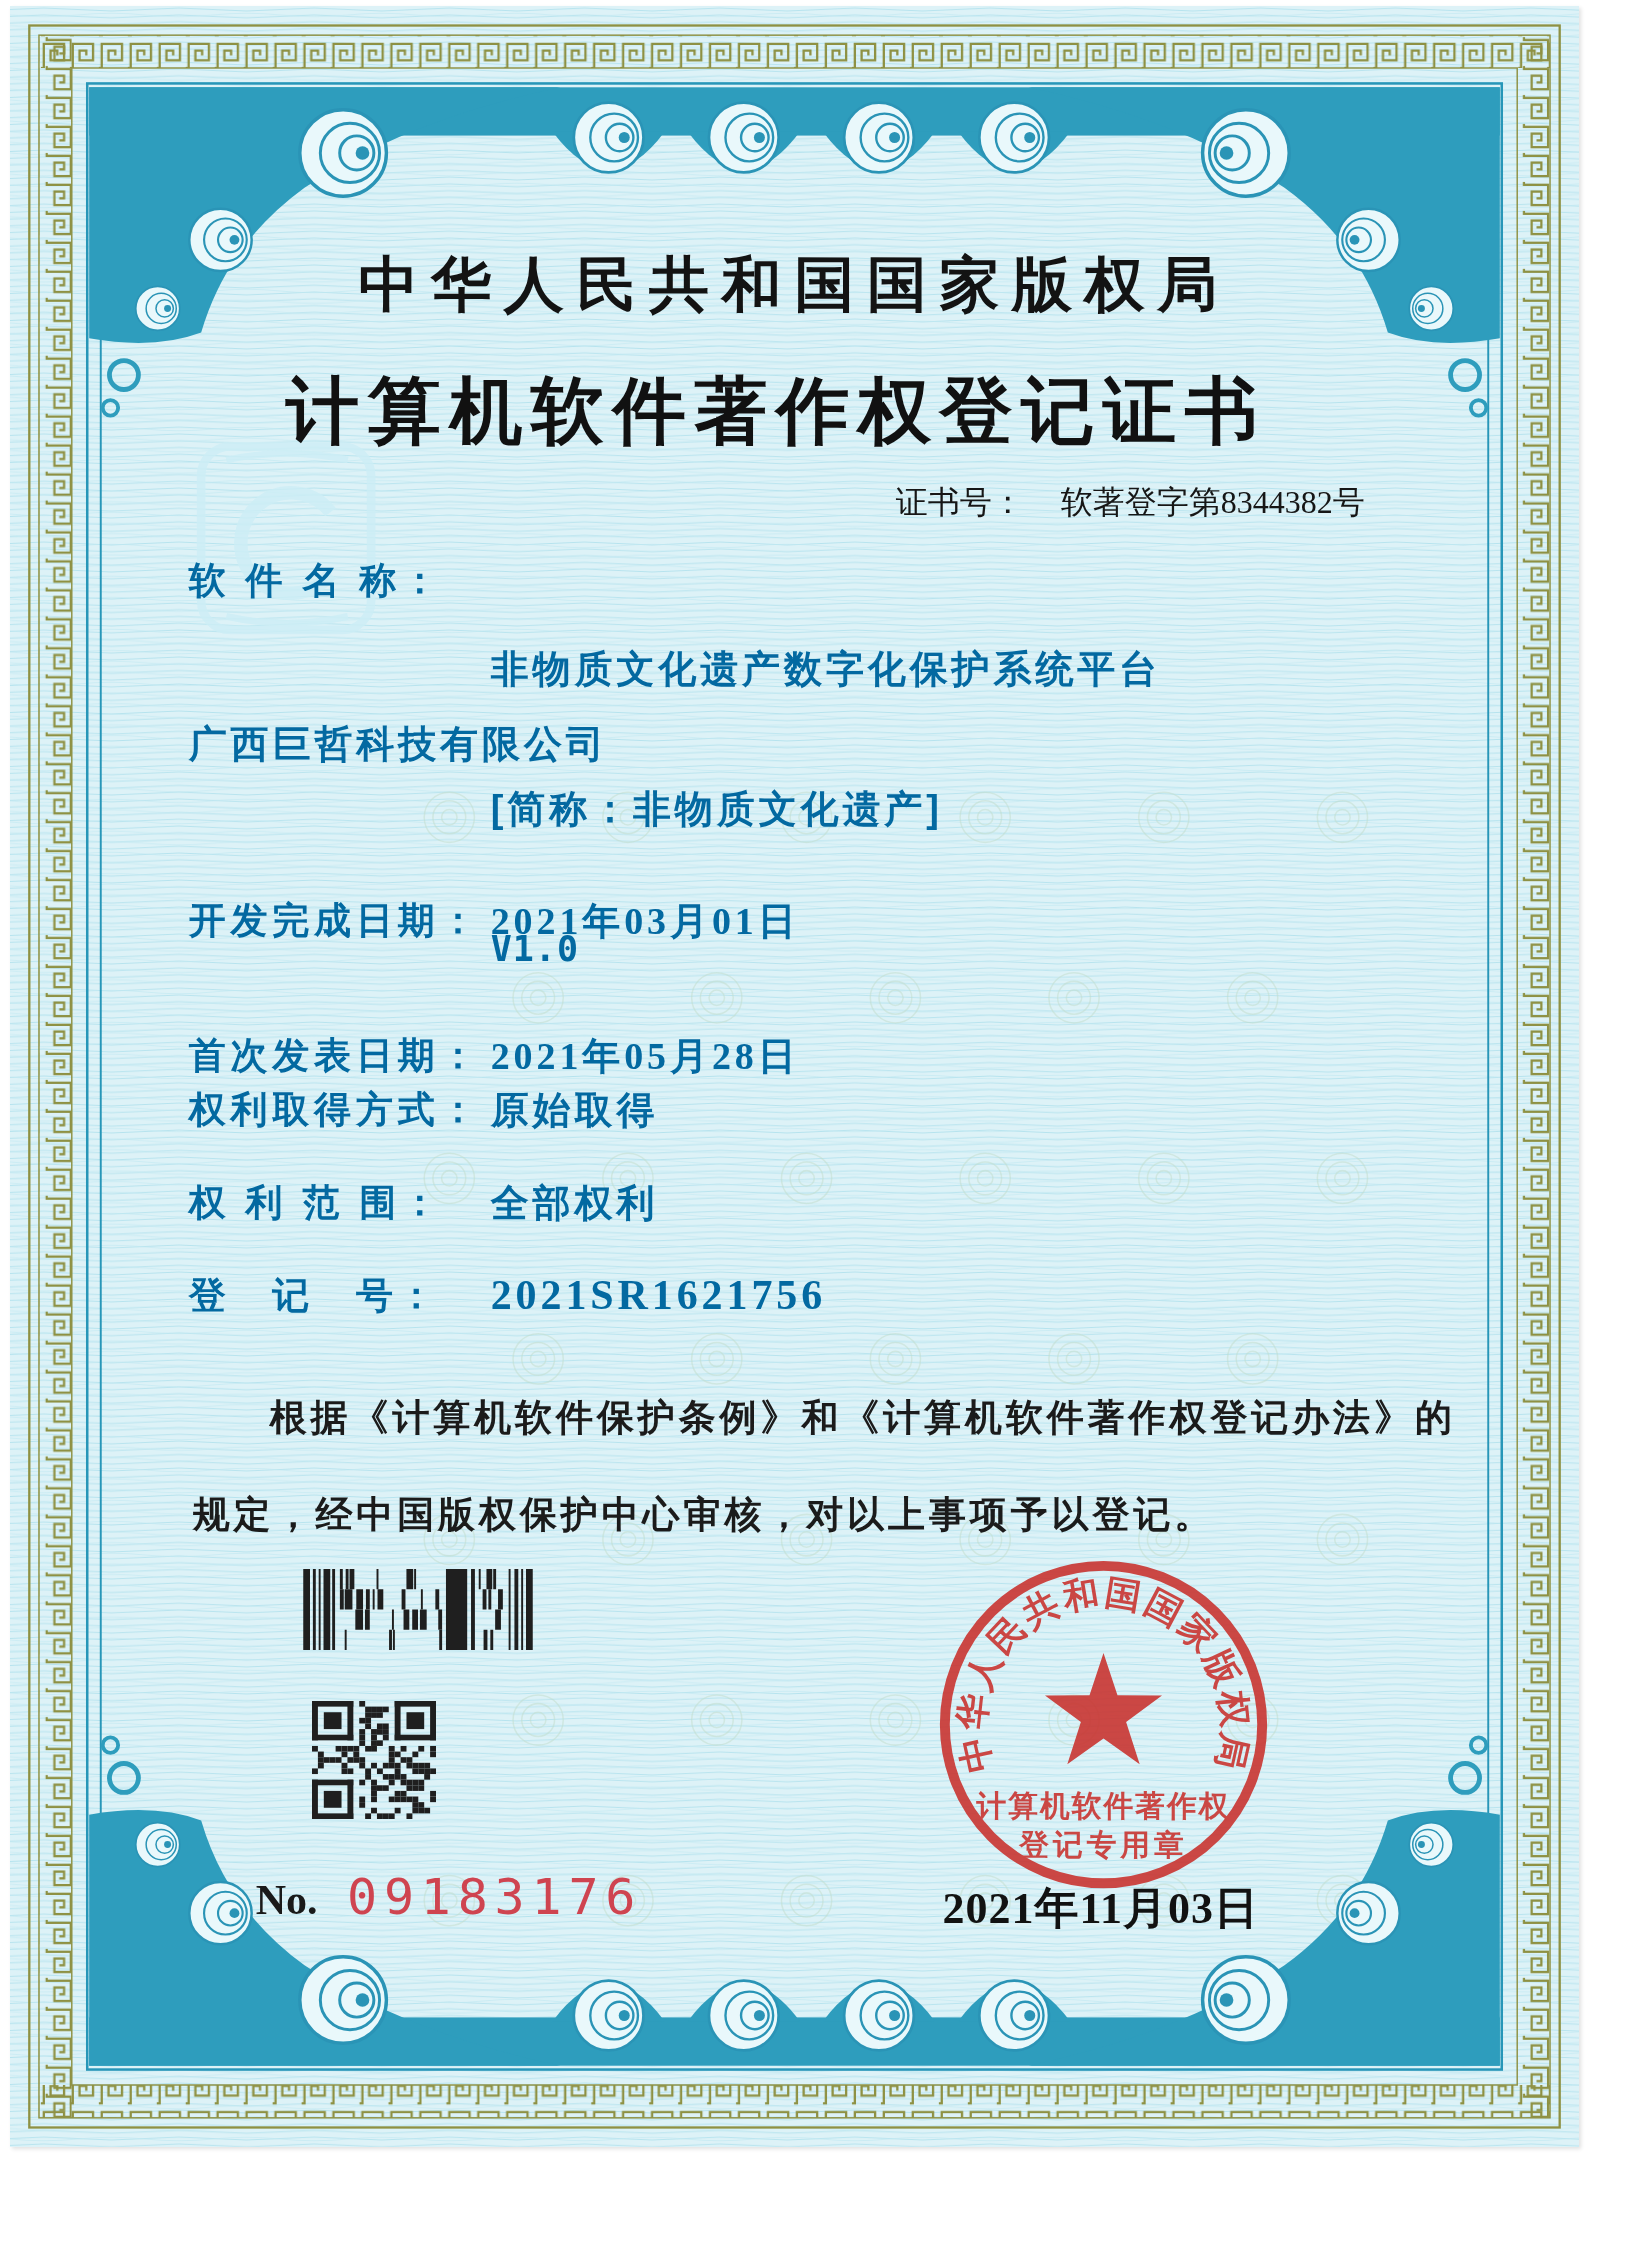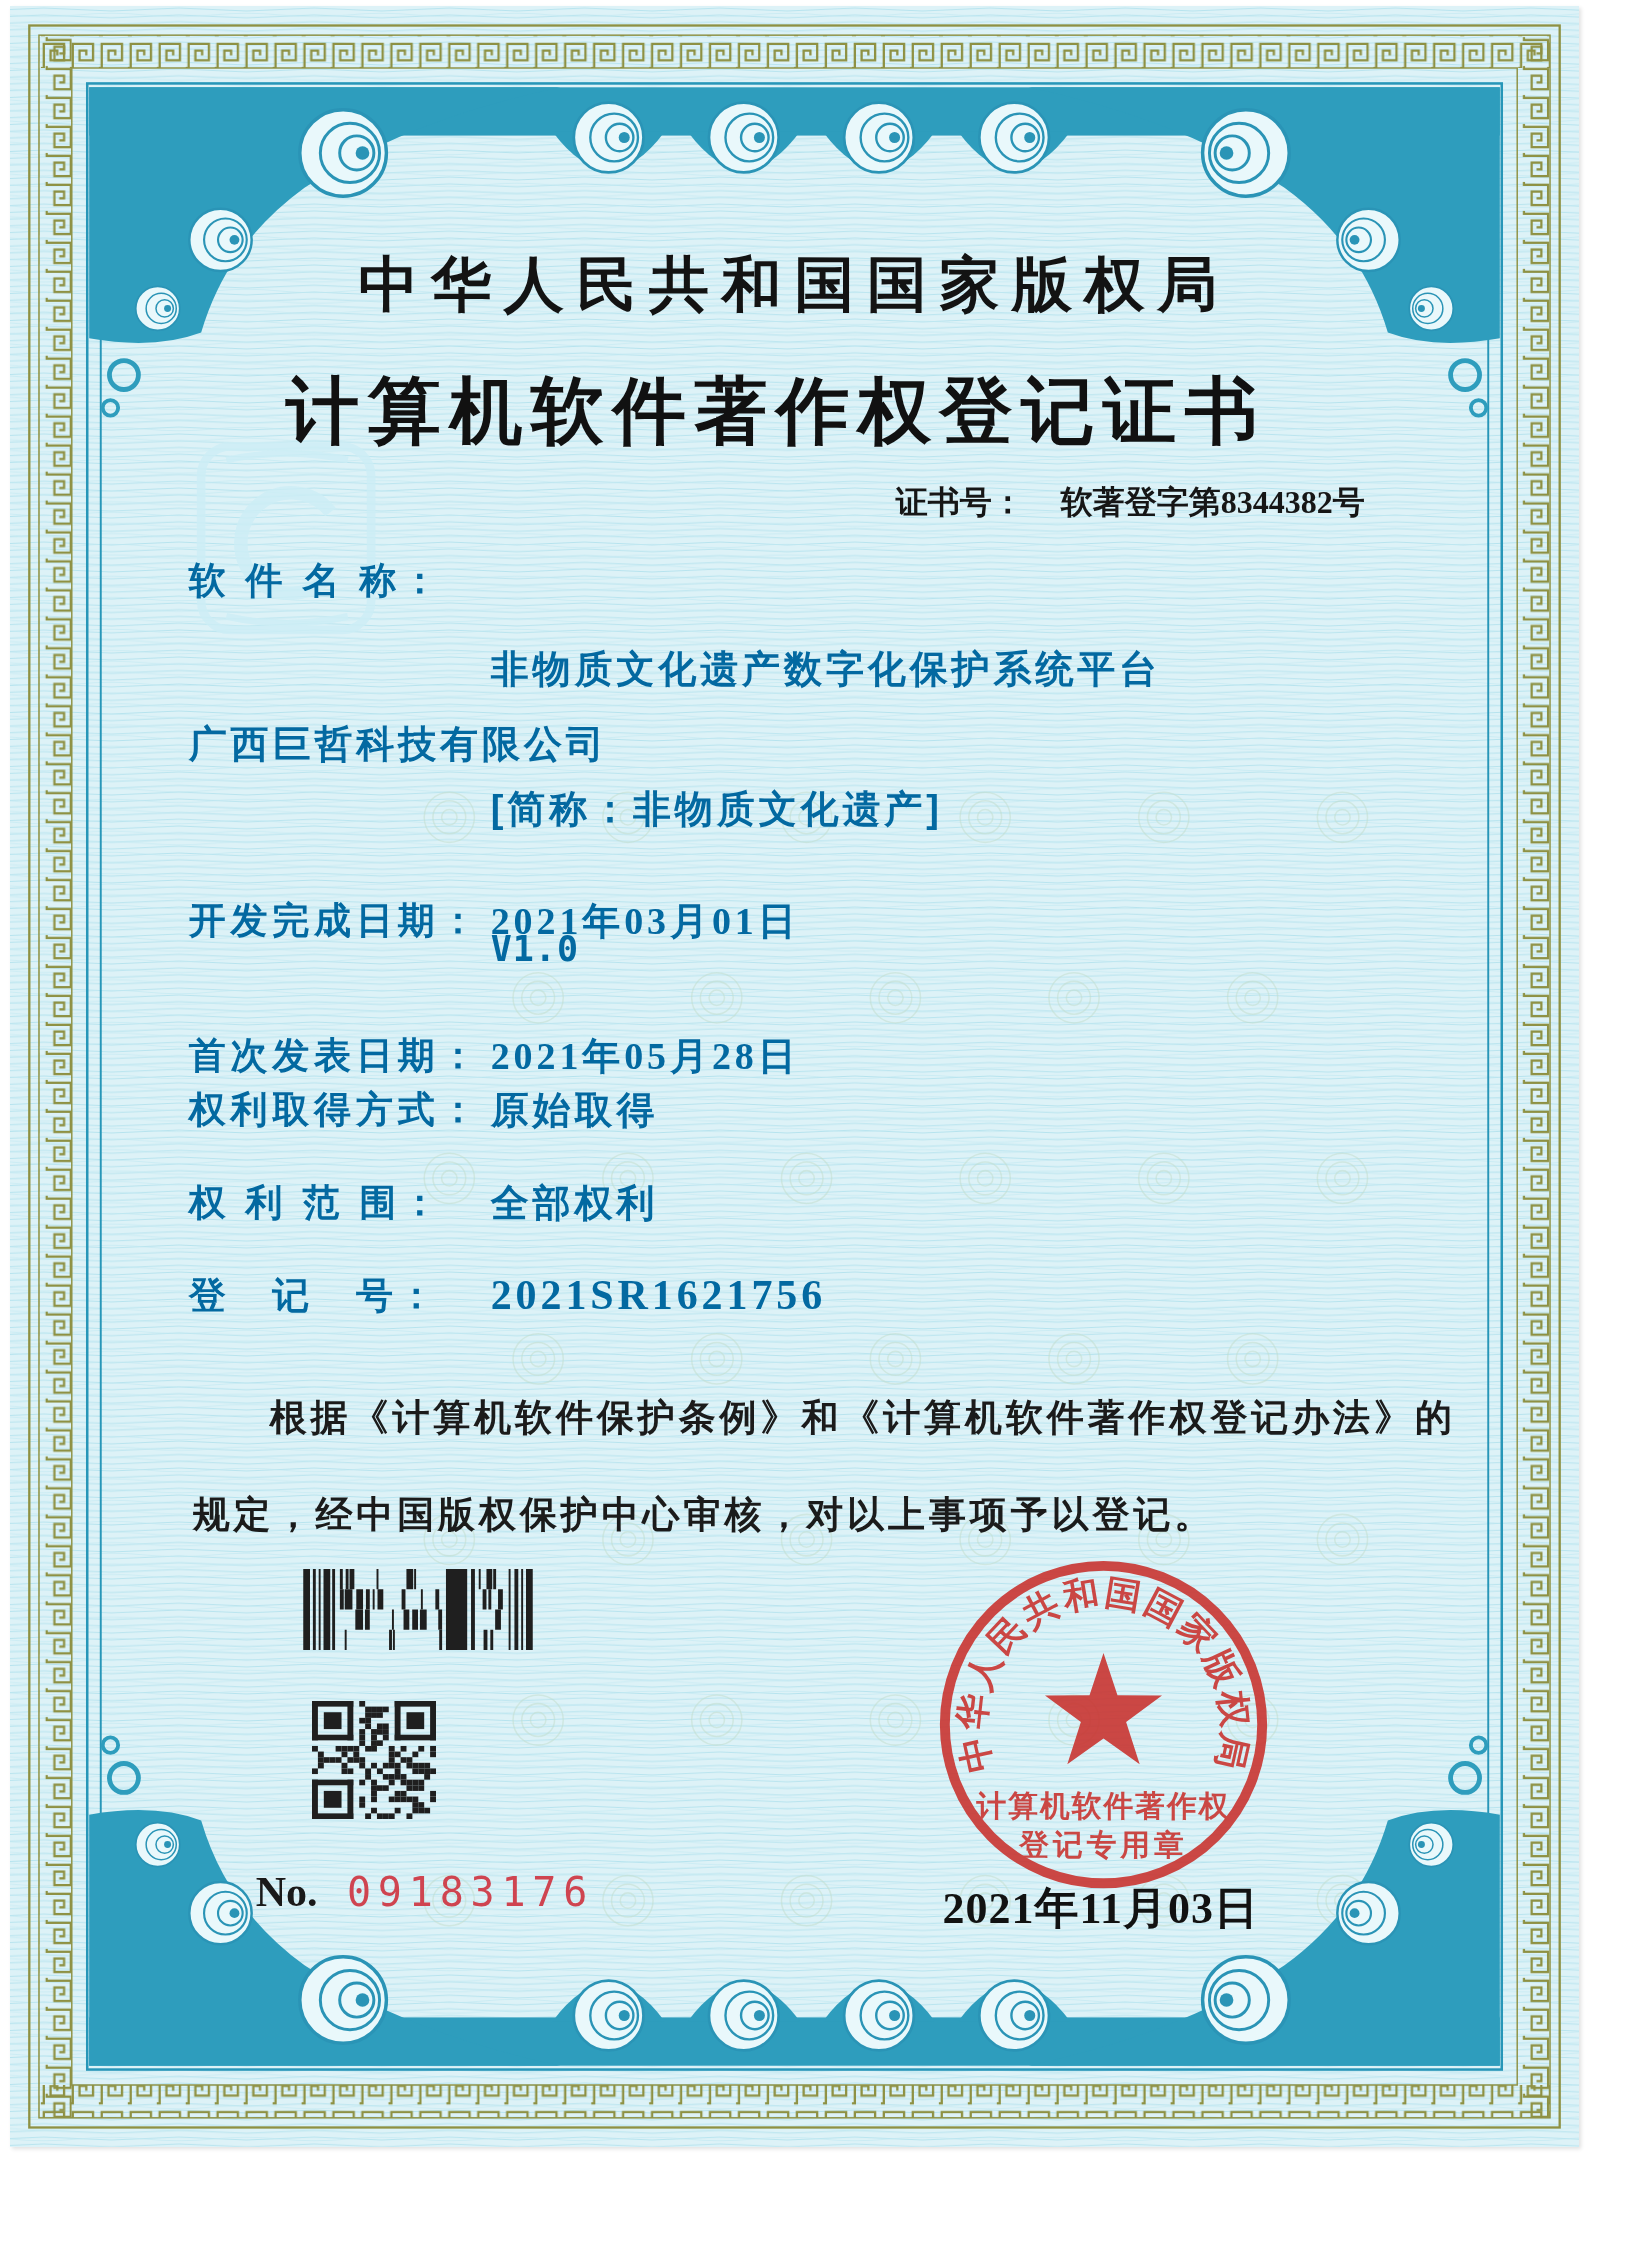--- a/index.html
+++ b/index.html
@@ -8,41 +8,41 @@
   .paper{position:absolute;left:9.7px;top:5.8px;width:1569px;height:2141px;background:#ddf2f7;
          overflow:hidden;box-shadow:1.9px 1.9px 3.9px rgba(0,0,0,0.12);}
   .frame{position:absolute;left:0;top:0;width:1569px;height:2141px;display:block;}
   .abs{position:absolute;}
   .serif{font-family:"Liberation Serif","DejaVu Serif",serif;}
 
   .authority{left:0;top:239px;width:1569px;text-align:center;font-size:60px;font-weight:bold;
              letter-spacing:12.6px;color:#131313;}
   .cert-title{left:0;top:357px;width:1533px;text-align:center;font-size:73px;font-weight:bold;
               letter-spacing:8.7px;color:#111;}
-  .certno{right:214px;top:475px;font-size:32px;font-weight:bold;color:#161616;}
+  .certno{right:214px;top:475px;font-size:32px;font-weight:normal;color:#161616;}
   .certno .gap{display:inline-block;width:37px;}
 
   .row{left:179px;display:flex;align-items:flex-start;color:#0369a1;}
   .row .lbl{display:inline-block;width:302px;font-size:37px;font-weight:bold;letter-spacing:4.8px;
             white-space:pre;flex:0 0 auto;}
   .row .val{font-size:38px;font-weight:bold;letter-spacing:3.9px;white-space:pre;}
   .v-serif{font-family:"Liberation Serif","DejaVu Serif",serif;font-size:40px;letter-spacing:1px;}
   .vline{line-height:54px;}
   .vline.vmono{font-family:"DejaVu Sans Mono","Liberation Mono",monospace;font-size:35px;letter-spacing:1px;}
 
   .statement{left:183px;top:1363px;width:1276px;font-size:37px;font-weight:bold;color:#1b1b1b;
              letter-spacing:3.9px;line-height:97px;}
   .statement .ind{text-indent:77px;}
 
   .barcode{left:293px;top:1563px;}
   .qrcode{left:302px;top:1695px;}
 
   .no-line{left:246px;top:1862px;color:#1a1a1a;}
   .no-line .no-lbl{font-family:"Liberation Serif","DejaVu Serif",serif;font-size:42px;font-weight:bold;}
-  .no-line .no-val{font-family:"DejaVu Sans Mono","Liberation Mono",monospace;font-size:40px;
+  .no-line .no-val{font-family:"DejaVu Sans Mono","Liberation Mono",monospace;font-size:50px;
                    color:#cf4450;letter-spacing:6.8px;margin-left:25px;}
 
   .seal{left:915px;top:1540px;width:357px;height:357px;}
   .seal text{font-family:"Liberation Serif","DejaVu Serif",serif;font-weight:bold;}
   .issue-date{left:917px;top:1873px;width:348px;text-align:center;font-size:44px;font-weight:bold;
               letter-spacing:1px;color:#121212;font-family:"Liberation Serif","DejaVu Serif",serif;}
 </style>
 </head>
 <body>
 

